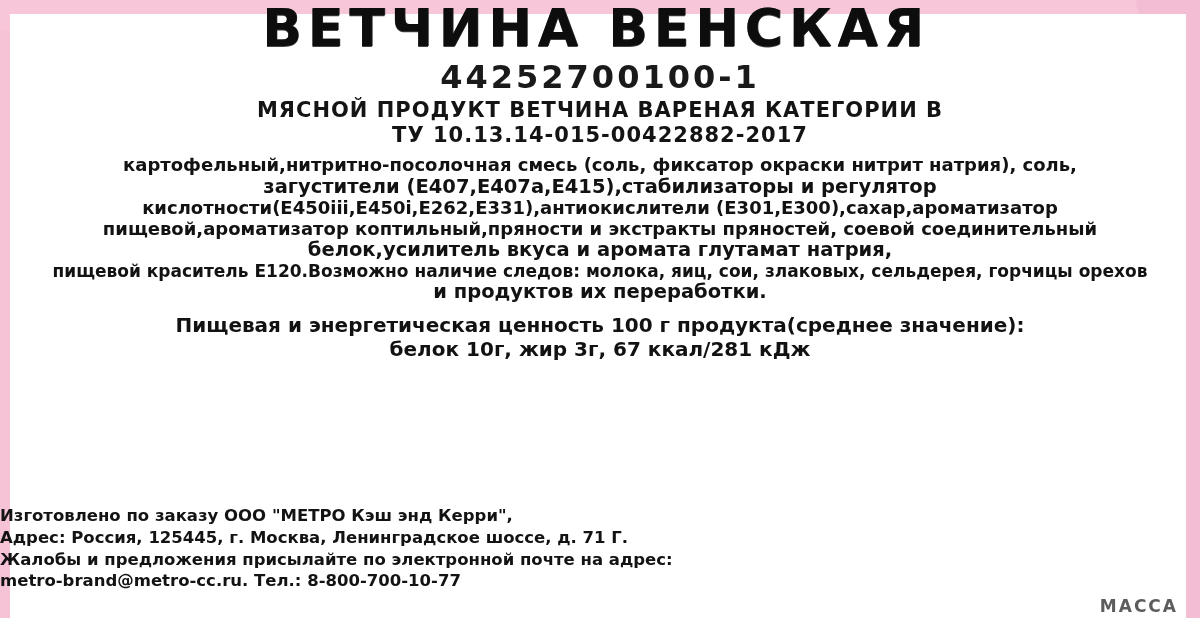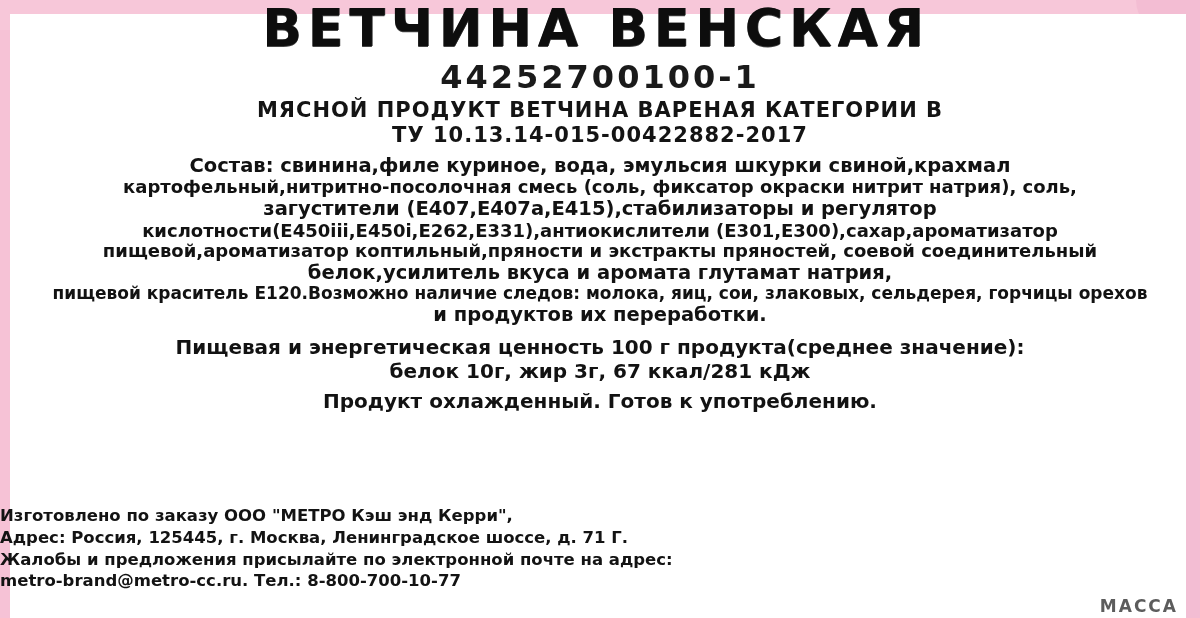--- a/index.html
+++ b/index.html
@@ -169,37 +169,35 @@
   <div class="label-inner"></div>
 
   <div class="content">
 
     <div class="title">ВЕТЧИНА ВЕНСКАЯ</div>
     <div class="code">44252700100-1</div>
     <div class="subtitle">МЯСНОЙ ПРОДУКТ ВЕТЧИНА ВАРЕНАЯ КАТЕГОРИИ В</div>
     <div class="tu">ТУ 10.13.14-015-00422882-2017</div>
 
     <div class="composition">
-      <span class="ln">Состав: свинина,филе куриное, вода, эмульсия шкурки свиной,крахмал</span>
       <span class="ln sm">картофельный,нитритно-посолочная смесь (соль, фиксатор окраски нитрит натрия), соль,</span>
       <span class="ln">загустители (E407,E407a,E415),стабилизаторы и регулятор</span>
       <span class="ln sm">кислотности(E450iii,E450i,E262,E331),антиокислители (E301,E300),сахар,ароматизатор</span>
       <span class="ln sm">пищевой,ароматизатор коптильный,пряности и экстракты пряностей, соевой соединительный</span>
       <span class="ln">белок,усилитель вкуса и аромата глутамат натрия,</span>
       <span class="ln xs">пищевой краситель E120.Возможно наличие следов: молока, яиц, сои, злаковых, сельдерея, горчицы орехов</span>
       <span class="ln">и продуктов их переработки.</span>
     </div>
 
     <div class="nutrition">
       <div>Пищевая и энергетическая ценность 100 г продукта(среднее значение):</div>
       <div>белок 10г, жир 3г, 67 ккал/281 кДж</div>
     </div>
 
 
-    <div class="ready">Продукт охлажденный. Готов к употреблению.</div>
 
   </div>
 
   <div class="manufacturer">
     <span class="ln">Изготовлено по заказу ООО "МЕТРО Кэш энд Керри",</span>
     <span class="ln">Адрес: Россия, 125445, г. Москва, Ленинградское шоссе, д. 71 Г.</span>
     <span class="ln">Жалобы и предложения присылайте по электронной почте на адрес:</span>
     <span class="ln">metro-brand@metro-cc.ru. Тел.: 8-800-700-10-77</span>
   </div>
 

